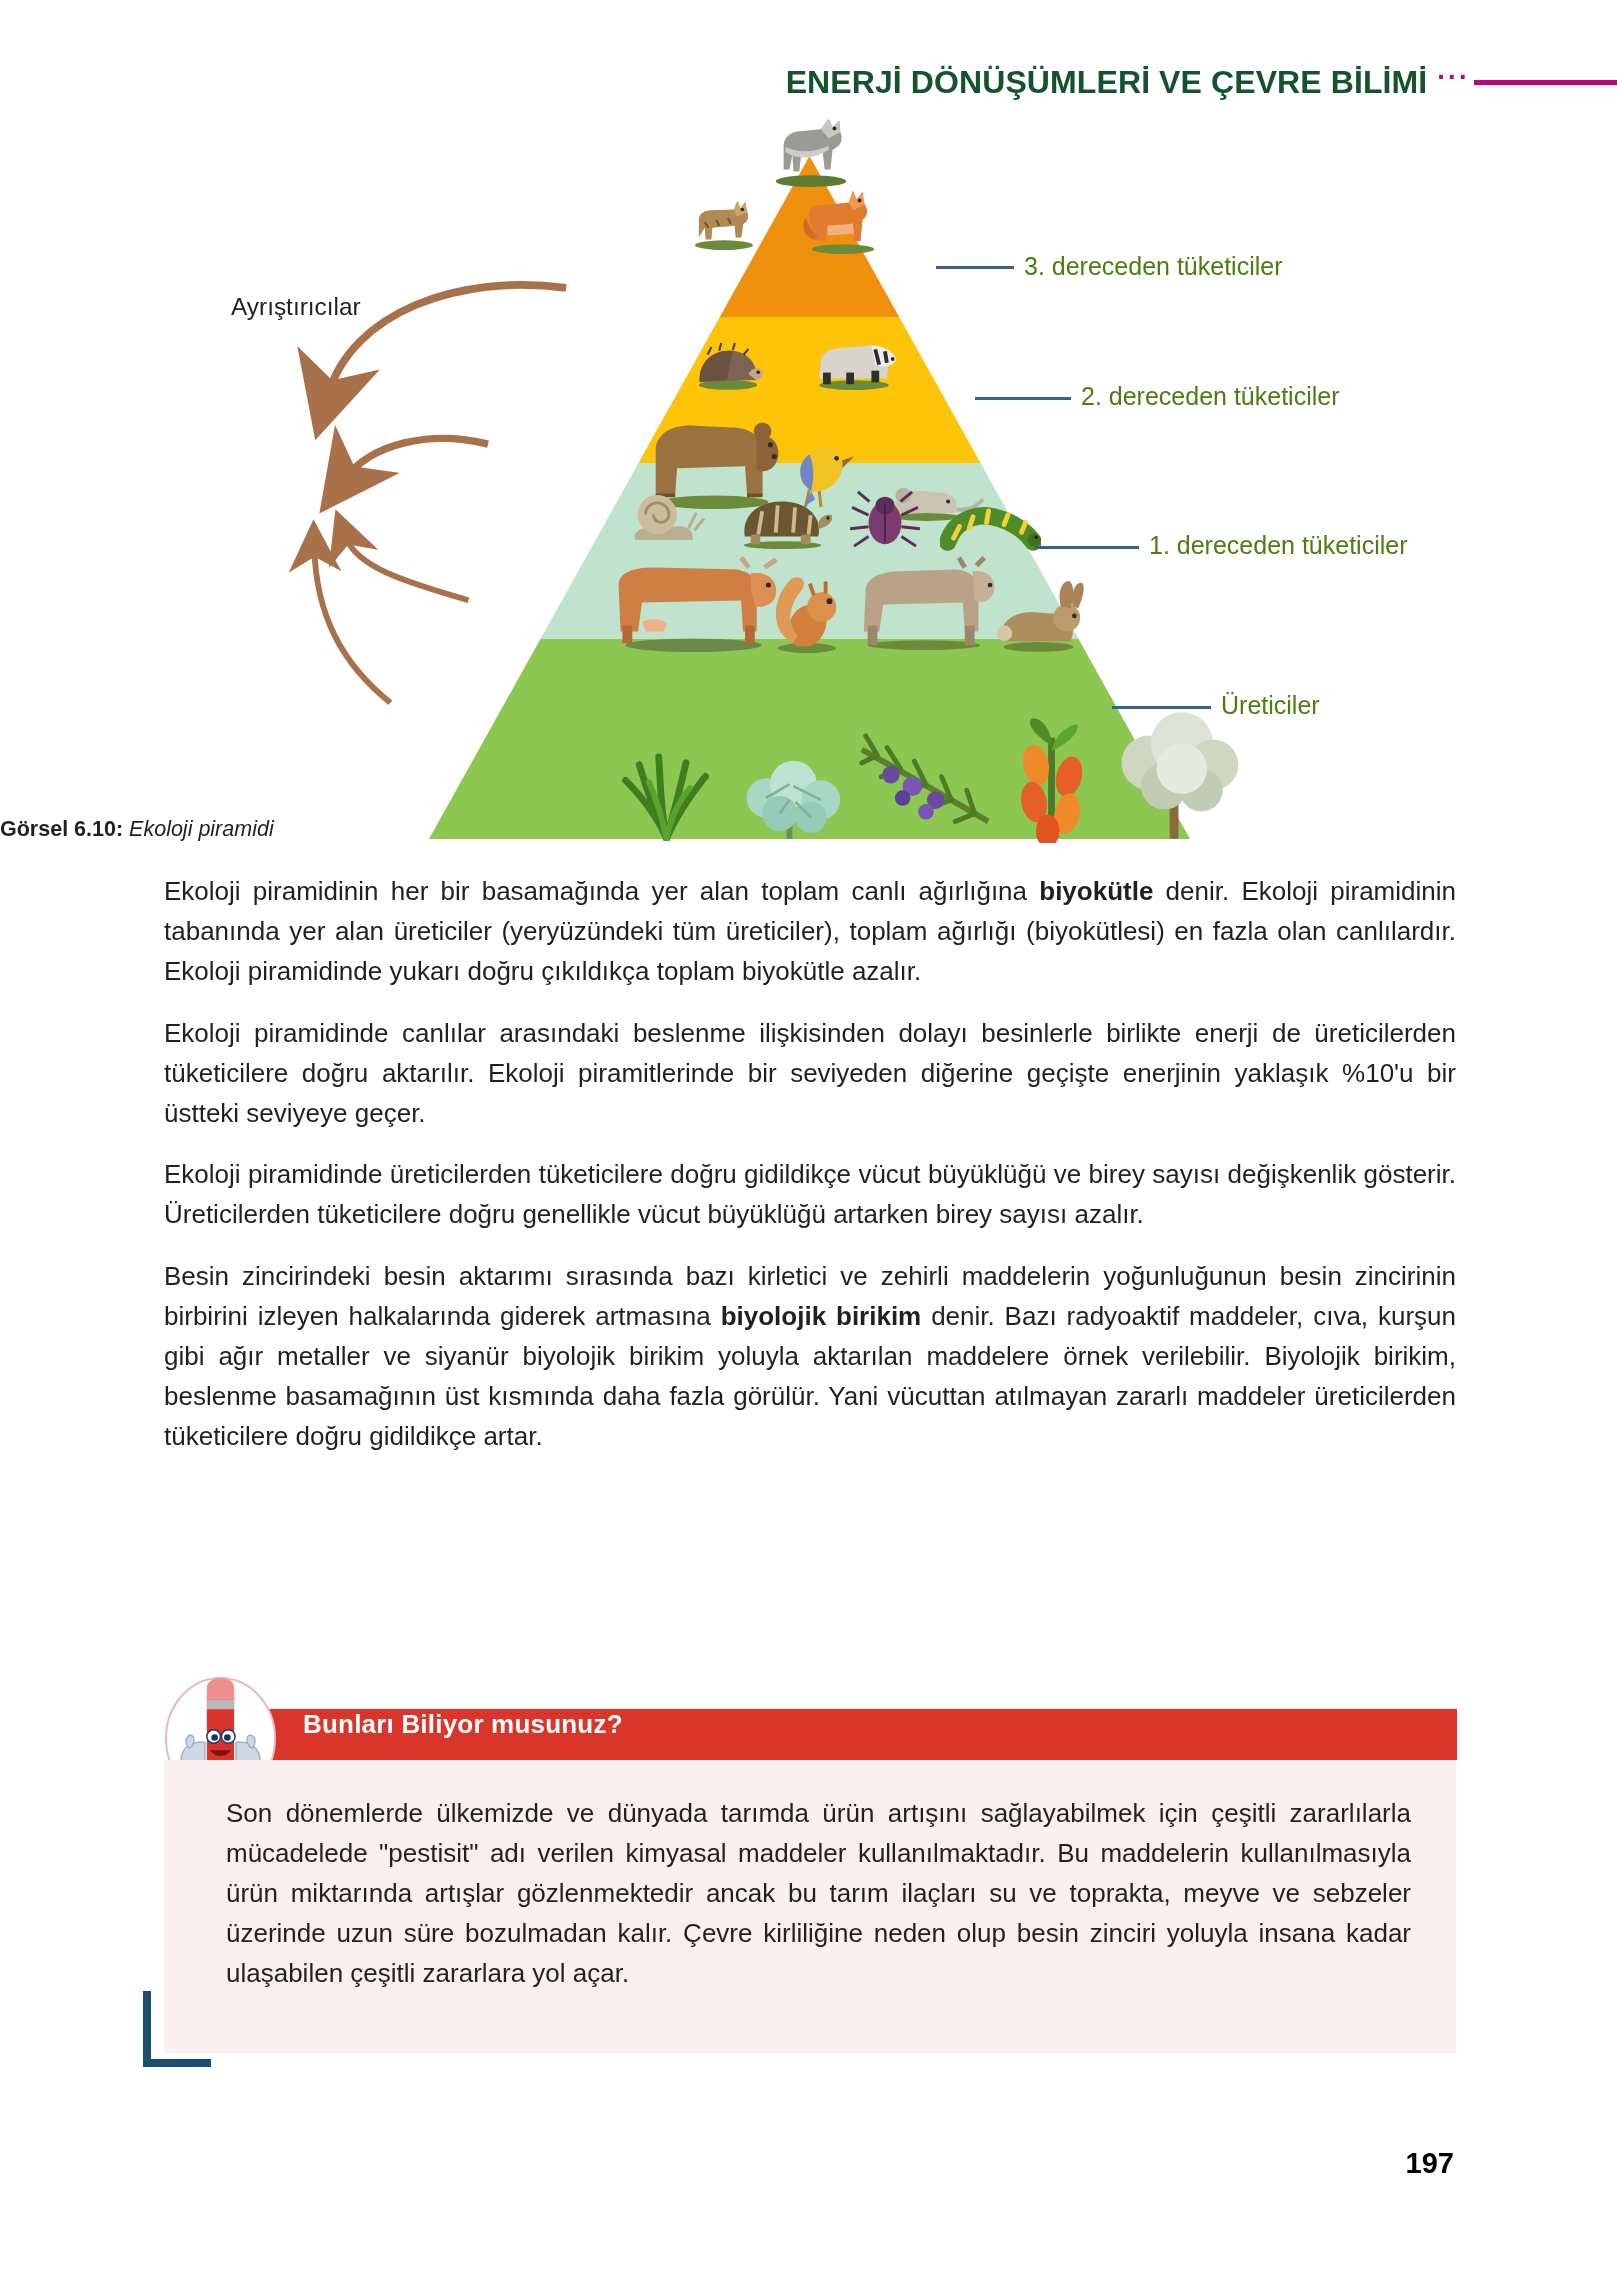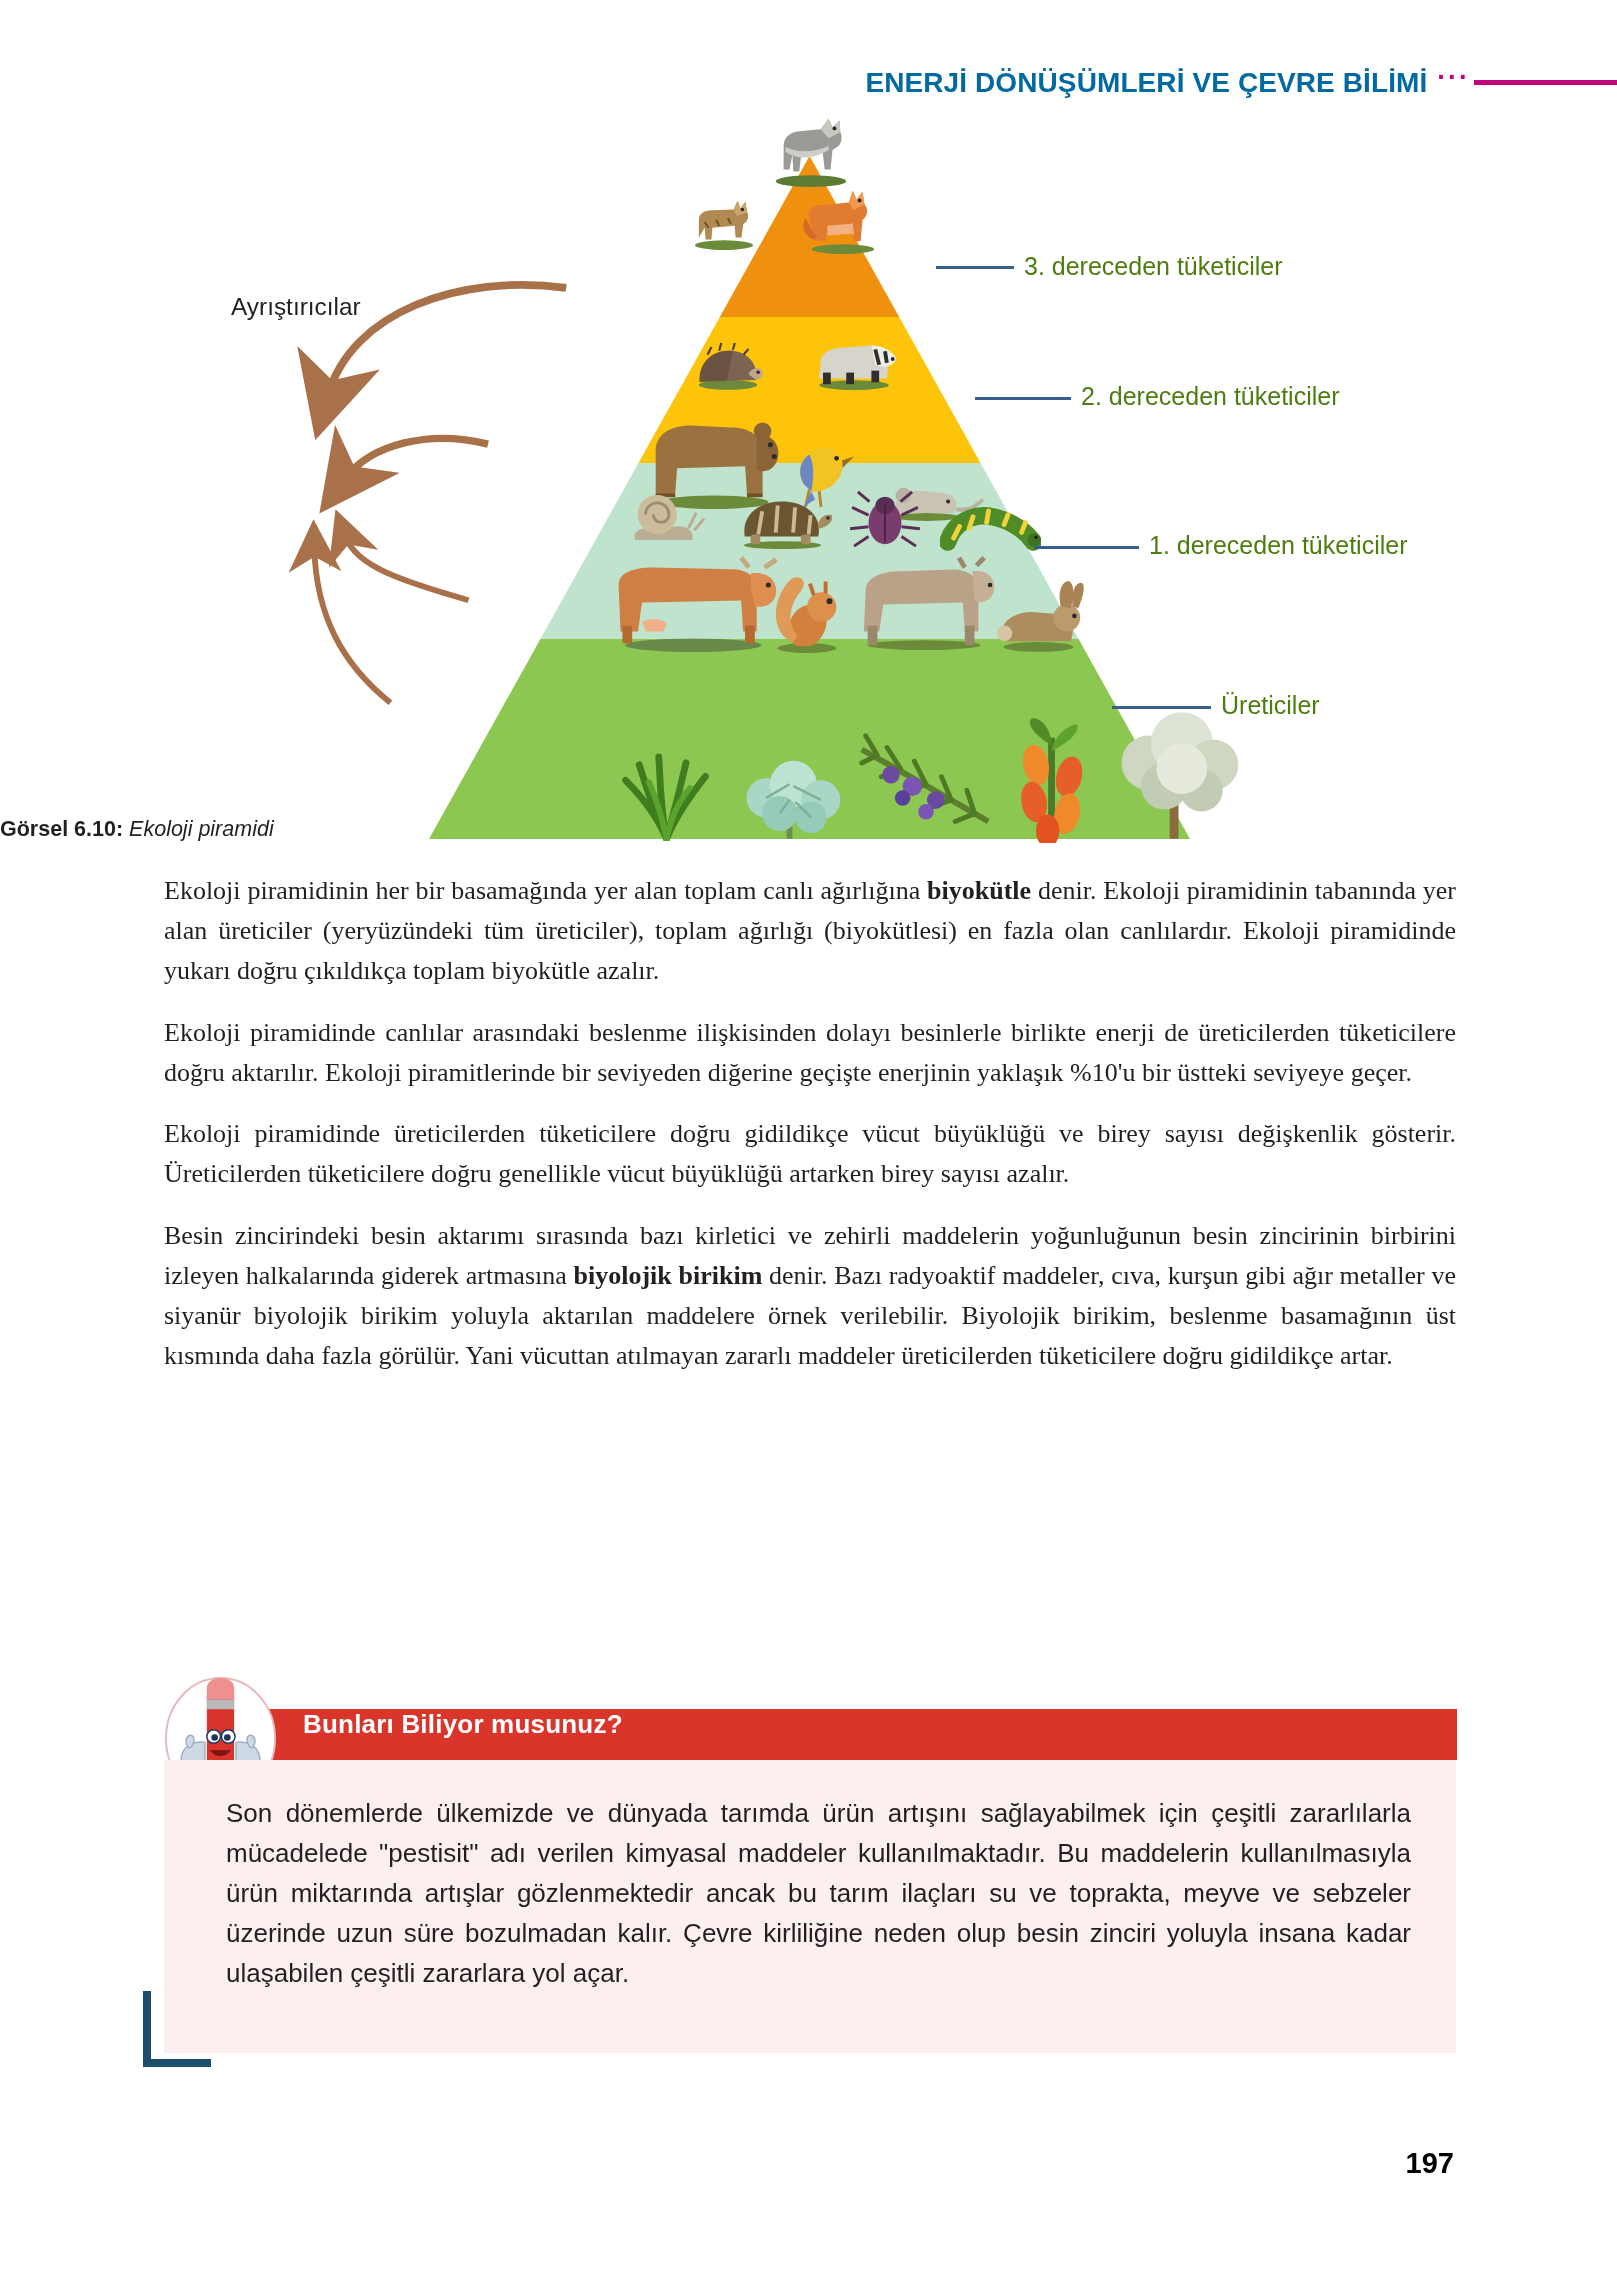--- a/index.html
+++ b/index.html
@@ -11,22 +11,22 @@
     position:relative;
     overflow:hidden;
   }
 
   
   .page-header{
     position:absolute;top:59px;left:0;width:1618px;height:47px;
     display:flex;align-items:center;justify-content:flex-end;
   }
   .header-title{
-    font-size:28px;font-weight:bold;letter-spacing:0.1px;
-    color:#0369a1;white-space:nowrap;
+    font-size:32px;font-weight:bold;letter-spacing:0.1px;
+    color:#14532d;white-space:nowrap;
   }
   .header-dots{
     color:#c2007d;font-size:27px;font-weight:bold;letter-spacing:2px;
     margin:0 3.9px 0 9.8px;line-height:1;position:relative;top:-4.9px;
   }
   .header-rule{
     width:144px;height:5.9px;background:#c2007d;margin-left:0px;
   }
 
   
@@ -70,21 +70,21 @@
 
   .fig-caption{
     position:absolute;top:817px;left:0;width:1618px;
     font-size:21.5px;color:#231f20;
   }
   .fig-caption b{font-weight:bold;}
   .fig-caption i{font-style:italic;}
 
   
   .body-col{
-    position:absolute;left:164px;top:871px;width:1292px;font-family:Liberation Serif, serif;
+    position:absolute;left:164px;top:871px;width:1292px;
   }
   p.para{
     margin:0 0 21.5px 0;
     font-size:26px;line-height:40px;
     text-align:justify;
     color:#231f20;
   }
   p.para:last-child{margin-bottom:0;}
   p.para b{font-weight:bold;}
 

